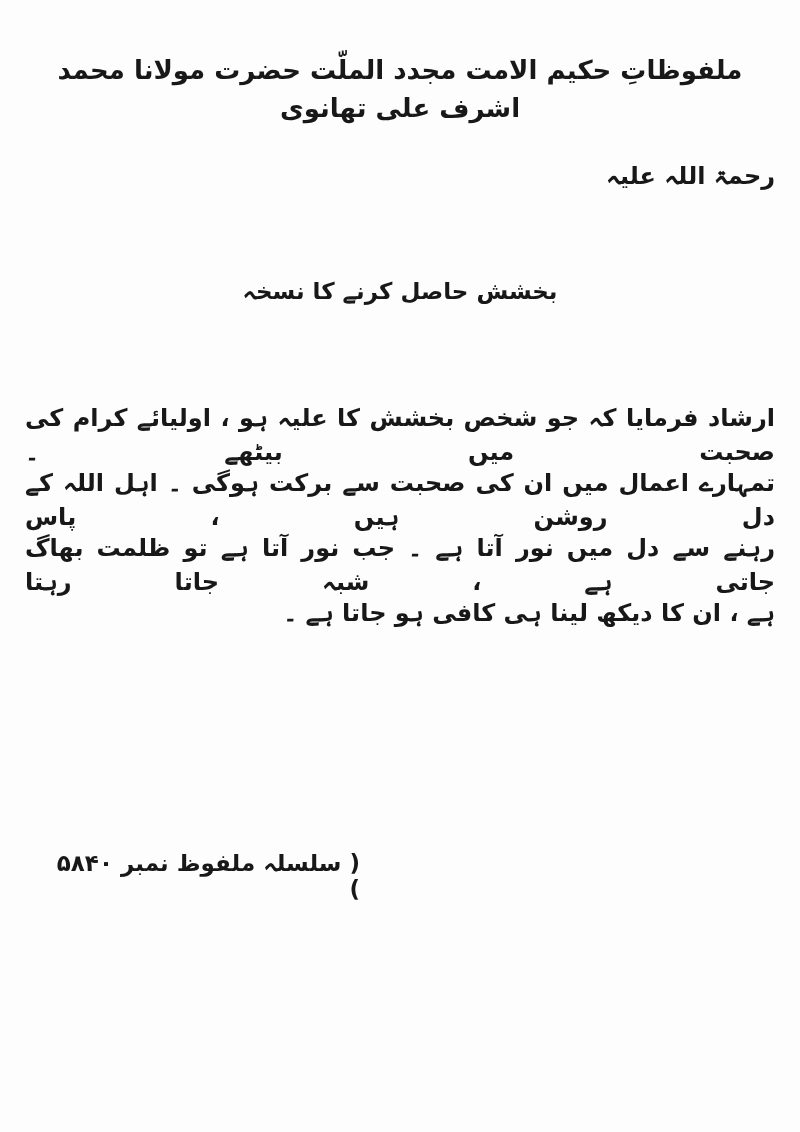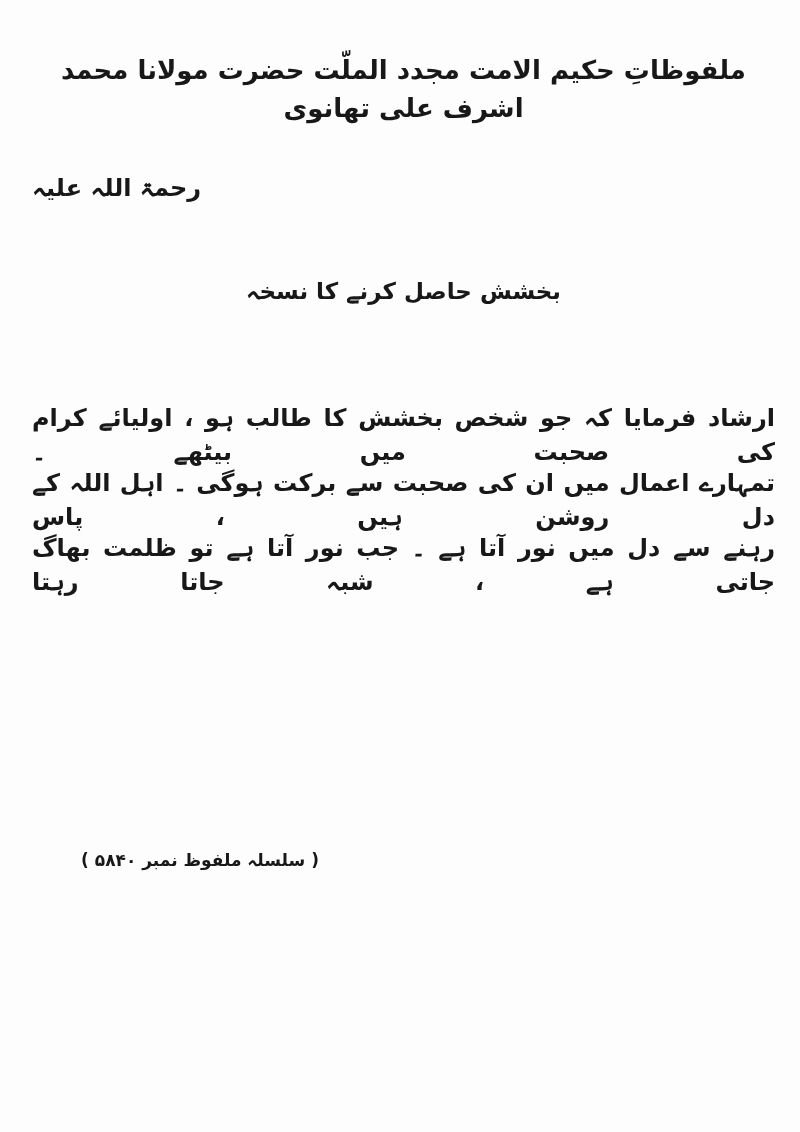--- a/index.html
+++ b/index.html
@@ -13,36 +13,35 @@
     height: 1132px;
     margin: 0 auto;
     background: #fdfdfd;
     color: #181818;
     font-family: "DejaVu Sans", sans-serif;
     direction: rtl;
     overflow: hidden;
   }
   .line {
     position: absolute;
-    left: 32px;
+    left: 25px;
     right: 25px;
   }
   .doc-title {
     top: 52px;
     text-align: center;
     font-size: 26px;
     font-weight: bold;
     line-height: 1.45;
   }
   .honorific {
     top: 162px;
-    text-align: left;
+    text-align: right;
     font-size: 24px;
     font-weight: bold;
-    margin-top: 12px;
   }
   .section-heading {
     top: 278px;
     text-align: center;
     font-size: 23px;
     font-weight: bold;
   }
   .body-line {
     font-size: 24px;
     font-weight: bold;
@@ -62,40 +61,41 @@
     top: 724px;
     text-align: center;
     font-size: 25px;
     font-weight: bold;
   }
   .series-number {
     top: 850px;
     right: auto;
     left: 40px;
     width: 320px;
-    text-align: center;
-    font-size: 17px;
+    text-align: right;
+    font-size: 23px;
     font-weight: bold;
     direction: rtl;
   }
 </style>
 </head>
 <body>
 
 <div class="page">
 
   <div class="line doc-title">ملفوظاتِ حکیم الامت مجدد الملّت حضرت مولانا محمد اشرف علی تھانوی</div>
 
   <div class="line honorific">رحمۃ اللہ علیہ</div>
 
   <div class="line section-heading">بخشش حاصل کرنے کا نسخہ</div>
 
-  <div class="line body-line body-justified body-line-1">ارشاد فرمایا کہ جو شخص بخشش کا طالب ہو ، اولیائے کرام کی صحبت میں بیٹھے ۔</div>
+  <div class="line body-line body-justified body-line-1">ارشاد فرمایا کہ جو شخص بخشش کا علیہ ہو ، اولیائے کرام کی صحبت میں بیٹھے ۔</div>
 
   <div class="line body-line body-justified body-line-2">تمہارے اعمال میں ان کی صحبت سے برکت ہوگی ۔ اہل اللہ کے دل روشن ہیں ، پاس</div>
 
   <div class="line body-line body-justified body-line-3">رہنے سے دل میں نور آتا ہے ۔ جب نور آتا ہے تو ظلمت بھاگ جاتی ہے ، شبہ جاتا رہتا</div>
 
+  <div class="line body-line body-line-4">ہے ، ان کا دیکھ لینا ہی کافی ہو جاتا ہے ۔</div>
 
 
   <div class="line series-number">( سلسلہ ملفوظ نمبر ۵۸۴۰ )</div>
 
 </div>
 
 </body></html>

